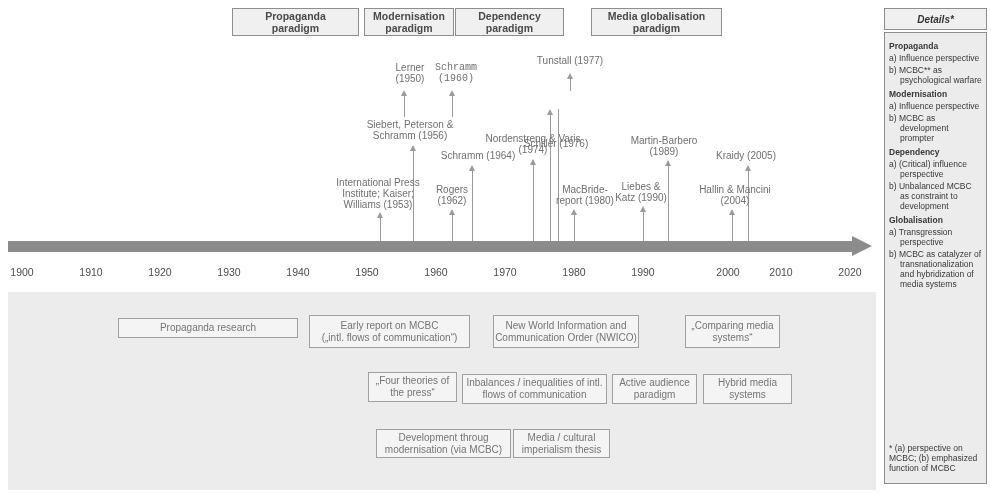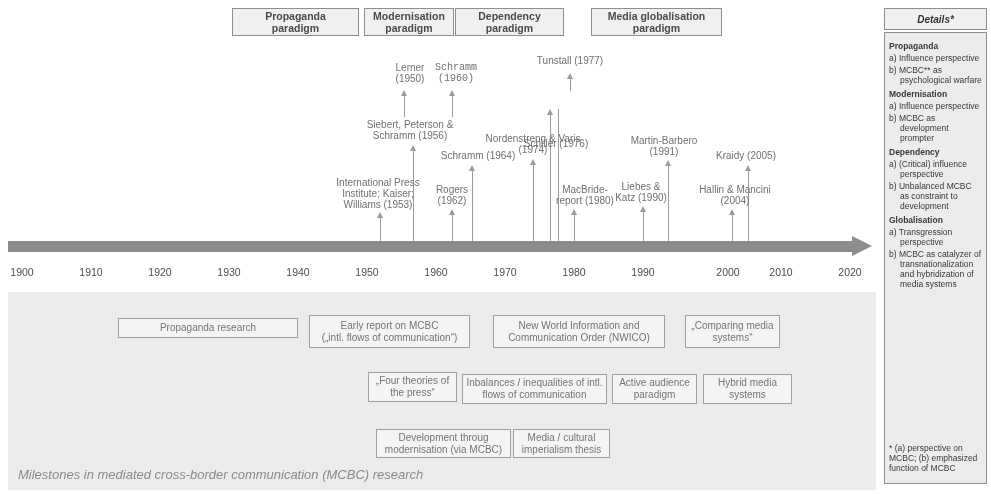--- a/index.html
+++ b/index.html
@@ -145,59 +145,58 @@
       <div class="milestone" style="left: 456px; top: 62px; font-family: Liberation Mono, monospace;">Schramm
 (1960)</div>
       <div class="milestone" style="left: 570px; top: 55px;">Tunstall (1977)</div>
       <div class="milestone" style="left: 556px; top: 94px; margin-top: 44px;">Schiller (1976)</div>
       <div class="milestone" style="left: 410px; top: 119px;">Siebert, Peterson &amp;
 Schramm (1956)</div>
       <div class="milestone" style="left: 533px; top: 133px;">Nordenstreng &amp; Varis
 (1974)</div>
       <div class="milestone" style="left: 478px; top: 150px;">Schramm (1964)</div>
       <div class="milestone" style="left: 664px; top: 135px;">Martin-Barbero
-(1991)</div>
+(1989)</div>
       <div class="milestone" style="left: 746px; top: 150px;">Kraidy (2005)</div>
       <div class="milestone" style="left: 378px; top: 177px;">International Press
 Institute; Kaiser;
 Williams (1953)</div>
       <div class="milestone" style="left: 452px; top: 184px;">Rogers
 (1962)</div>
       <div class="milestone" style="left: 585px; top: 184px;">MacBride-
 report (1980)</div>
       <div class="milestone" style="left: 641px; top: 181px;">Liebes &amp;
 Katz (1990)</div>
       <div class="milestone" style="left: 735px; top: 184px;">Hallin &amp; Mancini
 (2004)</div>
     </div>
 
   <div class="gray-area"></div>
   <div id="rboxes">
       <div class="rbox" style="left: 118px; top: 318px; width: 180px; height: 20px;">Propaganda research</div>
       <div class="rbox" style="left: 309px; top: 315px; width: 161px; height: 33px;">Early report on MCBC
 („intl. flows of communication“)</div>
-      <div class="rbox" style="left: 493px; top: 315px; width: 172px; height: 33px;">New World Information and
+      <div class="rbox" style="left: 493px; top: 315px; width: 146px; height: 33px;">New World Information and
 Communication Order (NWICO)</div>
       <div class="rbox" style="left: 685px; top: 315px; width: 95px; height: 33px;">„Comparing media
 systems“</div>
       <div class="rbox" style="left: 368px; top: 372px; width: 89px; height: 30px;">„Four theories of
 the press“</div>
       <div class="rbox" style="left: 462px; top: 374px; width: 145px; height: 30px;">Inbalances / inequalities of intl.
 flows of communication</div>
       <div class="rbox" style="left: 612px; top: 374px; width: 85px; height: 30px;">Active audience
 paradigm</div>
       <div class="rbox" style="left: 703px; top: 374px; width: 89px; height: 30px;">Hybrid media
 systems</div>
       <div class="rbox" style="left: 376px; top: 429px; width: 135px; height: 29px;">Development throug
 modernisation (via MCBC)</div>
       <div class="rbox" style="left: 513px; top: 429px; width: 97px; height: 29px;">Media / cultural
 imperialism thesis</div>
     </div>
 
-  <div class="caption">Milestones in mediated cross-border communication (MCBC) research</div>
 
   <div class="details-header">Details*</div>
   <div class="details-body">
     <div id="details-sections">
         <div class="d-head">Propaganda</div>
         <div class="d-item">a) Influence perspective</div>
         <div class="d-item">b) MCBC** as psychological warfare</div>
         <div class="d-head">Modernisation</div>
         <div class="d-item">a) Influence perspective</div>
         <div class="d-item">b) MCBC as development prompter</div>

